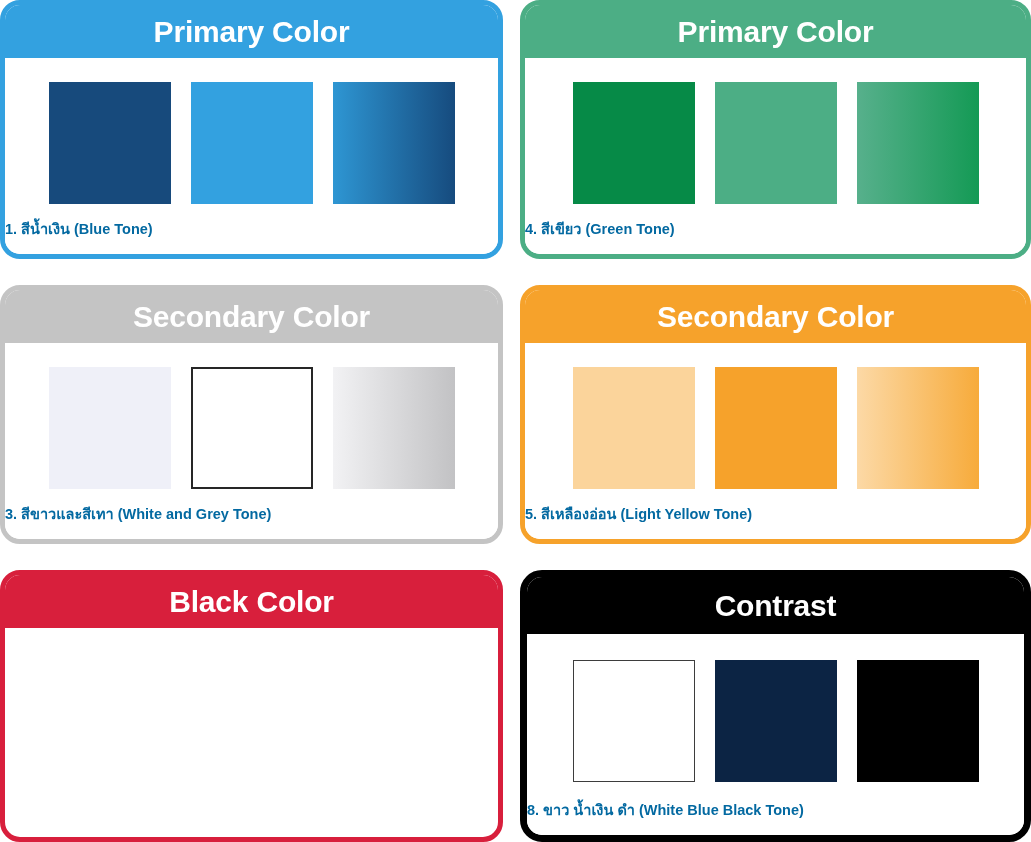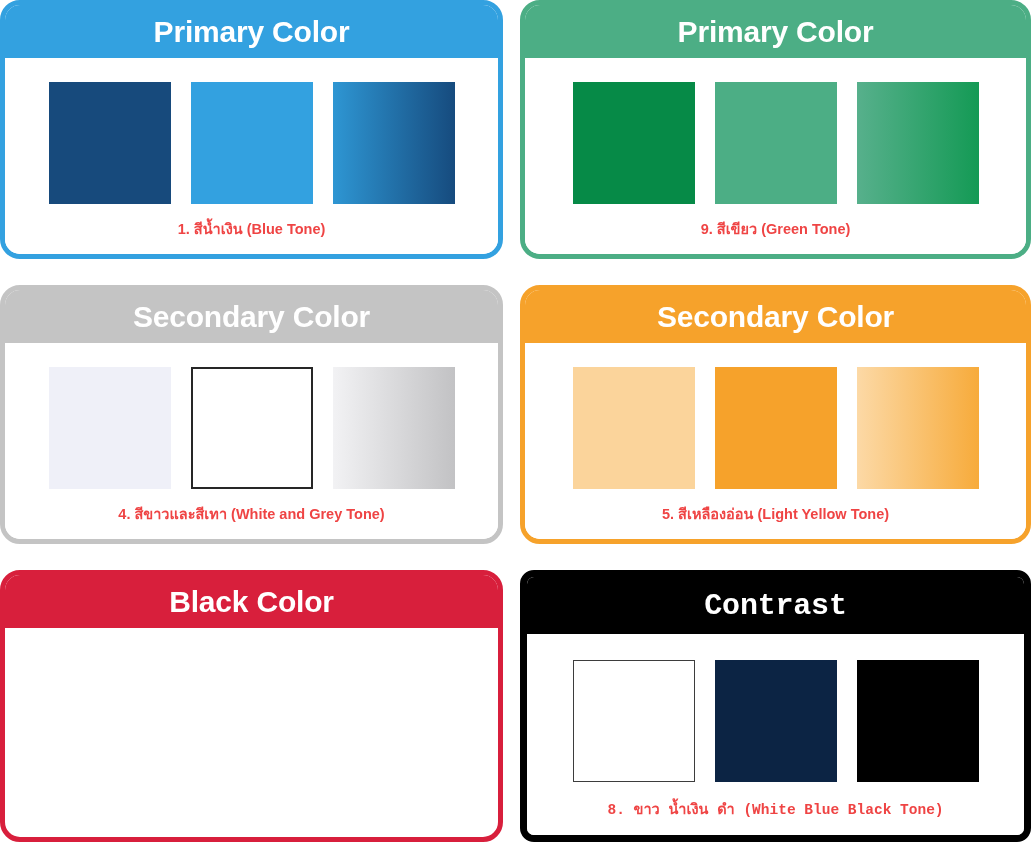--- a/index.html
+++ b/index.html
@@ -60,34 +60,34 @@
   .swatch {
     width: 122px;
     height: 122px;
     box-sizing: border-box;
   }
   .caption {
     position: absolute;
     left: 0;
     right: 0;
     bottom: 16px;
-    text-align: center;
+    text-align: left;
     font-size: 14.5px;
     font-weight: bold;
-    color: #ef4444;
+    color: #0369a1;
     line-height: 1.1;
     white-space: nowrap;
   }
   
   .card.blue   { border: 5px solid #33a1e0; }
   .card.green  { border: 5px solid #4cae85; }
   .card.grey   { border: 5px solid #c4c4c4; }
   .card.orange { border: 5px solid #f6a22b; }
   .card.red    { border: 5px solid #d81f3c; }
-  .card.black  { border: 7px solid #000000; border-radius: 14px; font-family: Liberation Mono, monospace; }
+  .card.black  { border: 7px solid #000000; border-radius: 22px; }
 
   .card.blue   .card-header { background: #33a1e0; }
   .card.green  .card-header { background: #4cae85; }
   .card.grey   .card-header { background: #c4c4c4; }
   .card.orange .card-header { background: #f6a22b; }
   .card.red    .card-header { background: #d81f3c; }
   .card.black  .card-header { background: #000000; height: 57px; flex-basis: 57px; }
 
   .card.black .card-body { background: #ffffff; }
   .card.black .swatch-row { margin-top: 26px; }
@@ -119,35 +119,35 @@
   <div class="card green">
     <div class="card-header">
       <span>Primary Color</span>
     </div>
     <div class="card-body">
       <div class="swatch-row">
         <div class="swatch" style="background:#068a47;"></div>
         <div class="swatch" style="background:#4cae85;"></div>
         <div class="swatch" style="background:linear-gradient(90deg,#57b08c 0%,#149a55 100%);"></div>
       </div>
-      <div class="caption">9. สีเขียว (Green Tone)</div>
+      <div class="caption">4. สีเขียว (Green Tone)</div>
     </div>
   </div>
 
   <div class="card grey">
     <div class="card-header">
       <span>Secondary Color</span>
     </div>
     <div class="card-body">
       <div class="swatch-row">
         <div class="swatch" style="background:#eff0f8;"></div>
         <div class="swatch sw-outline" style="background:#ffffff;"></div>
         <div class="swatch" style="background:linear-gradient(90deg,#f2f2f4 0%,#c2c2c4 100%);"></div>
       </div>
-      <div class="caption">4. สีขาวและสีเทา (White and Grey Tone)</div>
+      <div class="caption">3. สีขาวและสีเทา (White and Grey Tone)</div>
     </div>
   </div>
 
   <div class="card orange">
     <div class="card-header">
       <span>Secondary Color</span>
     </div>
     <div class="card-body">
       <div class="swatch-row">
         <div class="swatch" style="background:#fbd49b;"></div>

